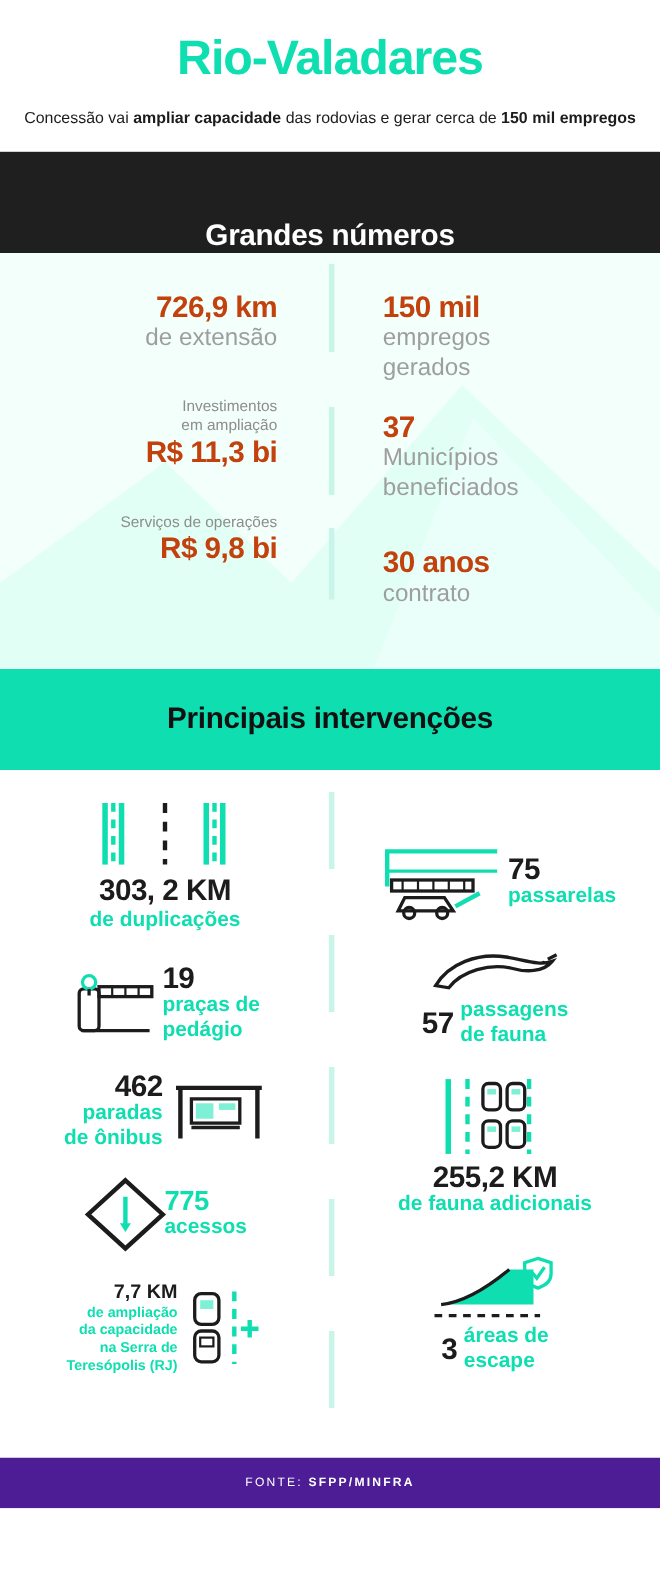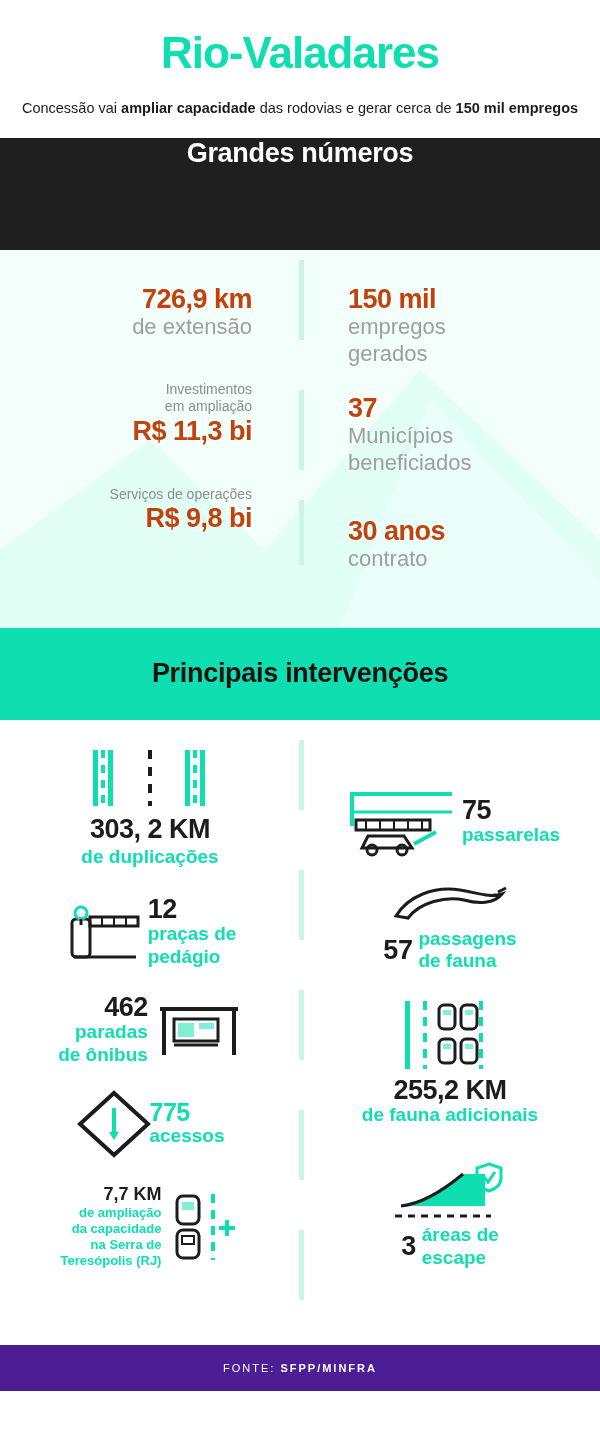--- a/index.html
+++ b/index.html
@@ -30,23 +30,23 @@
     font-size: 14.5px;
     color: #1c1c1c;
     line-height: 1.5;
     font-weight: normal;
   }
   .subtitle b { font-weight: bold; }
 
   
   .band-dark {
     background: #1f1f1f;
-    height: 112px;
+    height: 92px;
     display: flex;
-    align-items: flex-start;
+    align-items: flex-end;
     justify-content: center;
   }
   .band-dark .band-label {
     color: #ffffff;
     font-size: 27px;
     font-weight: bold;
     letter-spacing: -0.3px;
   }
 
   
@@ -299,21 +299,21 @@
             <rect x="8" y="16" width="18" height="38" rx="4" fill="none" stroke="#1c1c1c" stroke-width="3"></rect>
             <circle cx="17" cy="10" r="6" fill="none" stroke="#0fdfb0" stroke-width="3"></circle>
             <line x1="17" y1="16" x2="17" y2="22" stroke="#1c1c1c" stroke-width="3"></line>
             <rect x="26" y="14" width="48" height="9" fill="none" stroke="#1c1c1c" stroke-width="3"></rect>
             <line x1="38" y1="14" x2="38" y2="23" stroke="#1c1c1c" stroke-width="2"></line>
             <line x1="50" y1="14" x2="50" y2="23" stroke="#1c1c1c" stroke-width="2"></line>
             <line x1="62" y1="14" x2="62" y2="23" stroke="#1c1c1c" stroke-width="2"></line>
             <line x1="10" y1="54" x2="72" y2="54" stroke="#1c1c1c" stroke-width="3"></line>
           </svg>
           <div style="margin-left:6px;">
-            <div class="inum">12</div>
+            <div class="inum">19</div>
             <div class="ilabel-green">praças de</div>
             <div class="ilabel-green">pedágio</div>
           </div>
         </div>
 
         <div class="item" style="margin-top:26px;">
           <div style="text-align:right;margin-right:8px;">
             <div class="inum">462</div>
             <div class="ilabel-green">paradas</div>
             <div class="ilabel-green">de ônibus</div>

